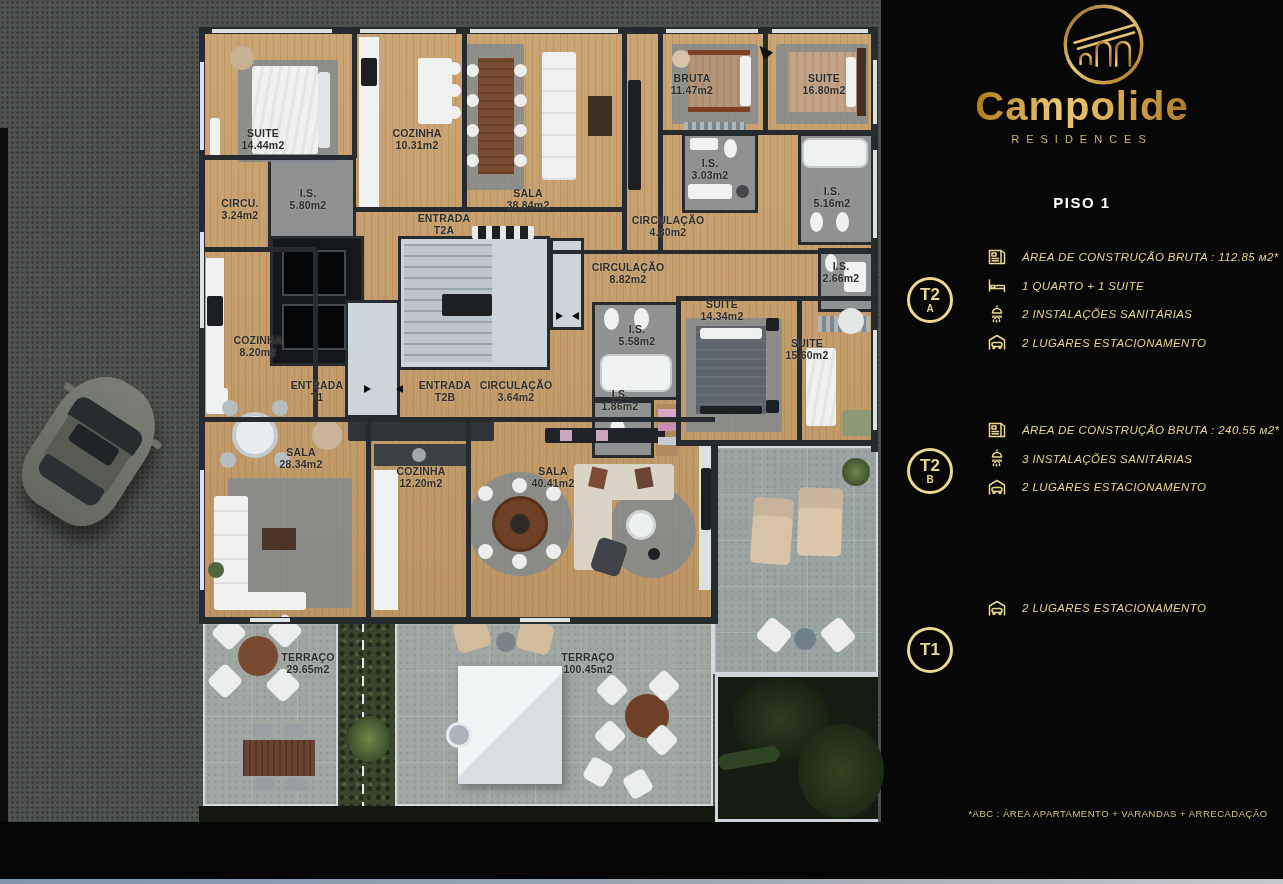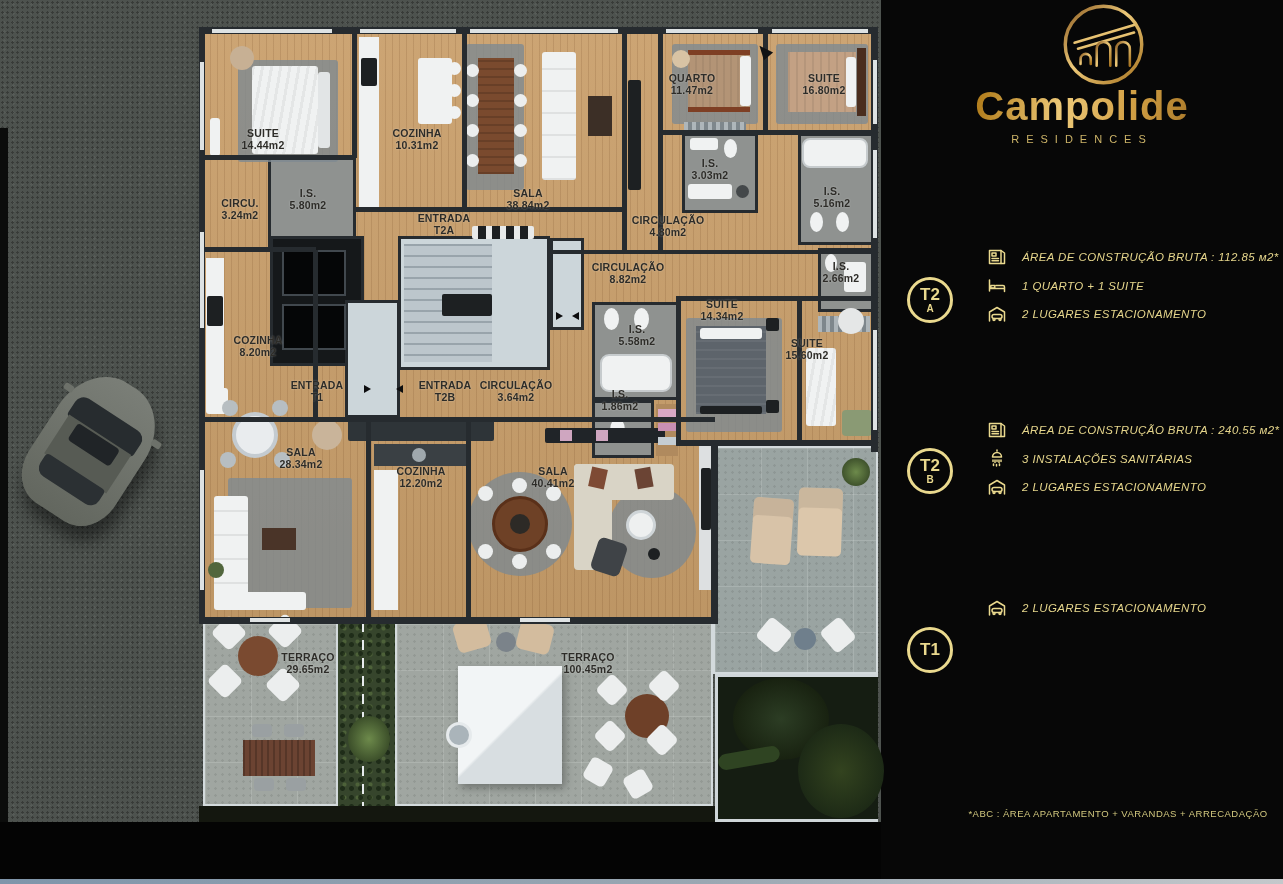--- a/index.html
+++ b/index.html
@@ -281,21 +281,21 @@
         </div>
         <div class="room-label" style="left: 417px; top: 140px;">
           <span>COZINHA</span>
           <span>10.31m2</span>
         </div>
         <div class="room-label" style="left: 528px; top: 200px;">
           <span>SALA</span>
           <span>38.84m2</span>
         </div>
         <div class="room-label" style="left: 692px; top: 85px;">
-          <span>QUARTO</span>
+          <span>BRUTA</span>
           <span>11.47m2</span>
         </div>
         <div class="room-label" style="left: 824px; top: 85px;">
           <span>SUITE</span>
           <span>16.80m2</span>
         </div>
         <div class="room-label" style="left: 710px; top: 170px;">
           <span>I.S.</span>
           <span>3.03m2</span>
         </div>
@@ -395,20 +395,21 @@
       <g stroke="url(#gold)" stroke-width="3" fill="none" stroke-linecap="round">
         <line x1="16" y1="48" x2="86" y2="27"></line>
         <line x1="20" y1="55" x2="86" y2="36"></line>
         <path d="M23 73 v-6 a6 6 0 0 1 12 0 v6"></path>
         <path d="M42 75 v-20 a8 8 0 0 1 16 0 v20"></path>
         <path d="M65 75 v-20 a8 8 0 0 1 16 0 v20"></path>
       </g>
     </svg>
     <div id="residences">RESIDENCES</div>
     <div id="wordmark">Campolide</div>
+    <div id="piso">PISO 1</div>
 
     <div class="unit" style="top:242px;">
       <div class="badge" style="top:35px;">
         <span class="badge-main">T2</span>
         <span class="badge-sub">A</span>
       </div>
       <div class="specs" style="top:5px;">
         <div class="spec-row">
           <svg class="spec-icon" viewBox="0 0 20 20">
               <rect x="2.5" y="3.5" width="11.5" height="13"></rect>
@@ -421,20 +422,27 @@
         <div class="spec-row">
           <svg class="spec-icon" viewBox="0 0 20 20">
               <path d="M2.5 5 v11 M2.5 13.5 h15 v3 M17.5 13.5 v3"></path>
               <rect x="3.8" y="10.5" width="4" height="2.4"></rect>
               <path d="M8.8 10.5 h7.2 a1.5 1.5 0 0 1 1.5 1.5 v1"></path>
             </svg>
           <span class="spec-text">1 QUARTO + 1 SUITE</span>
           </div>
         <div class="spec-row">
           <svg class="spec-icon" viewBox="0 0 20 20">
+              <path d="M10 3 v-1 M5.5 9 a4.5 4.5 0 0 1 9 0 z"></path>
+              <path d="M6 12 v1.6 M8 12 v2.6 M10 12 v1.6 M12 12 v2.6 M14 12 v1.6 M6.5 16 v1.4 M9.5 16.5 v1.4 M12.5 16 v1.4"></path>
+            </svg>
+          <span class="spec-text">2 INSTALAÇÕES SANITÁRIAS</span>
+          </div>
+        <div class="spec-row">
+          <svg class="spec-icon" viewBox="0 0 20 20">
               <path d="M2.5 17 v-9 l7.5 -4.5 7.5 4.5 v9"></path>
               <rect x="5" y="10.5" width="10" height="4" rx="2"></rect>
               <circle cx="7" cy="15.5" r="1"></circle>
               <circle cx="13" cy="15.5" r="1"></circle>
             </svg>
           <span class="spec-text">2 LUGARES ESTACIONAMENTO</span>
           </div>
       </div>
     </div>
 

